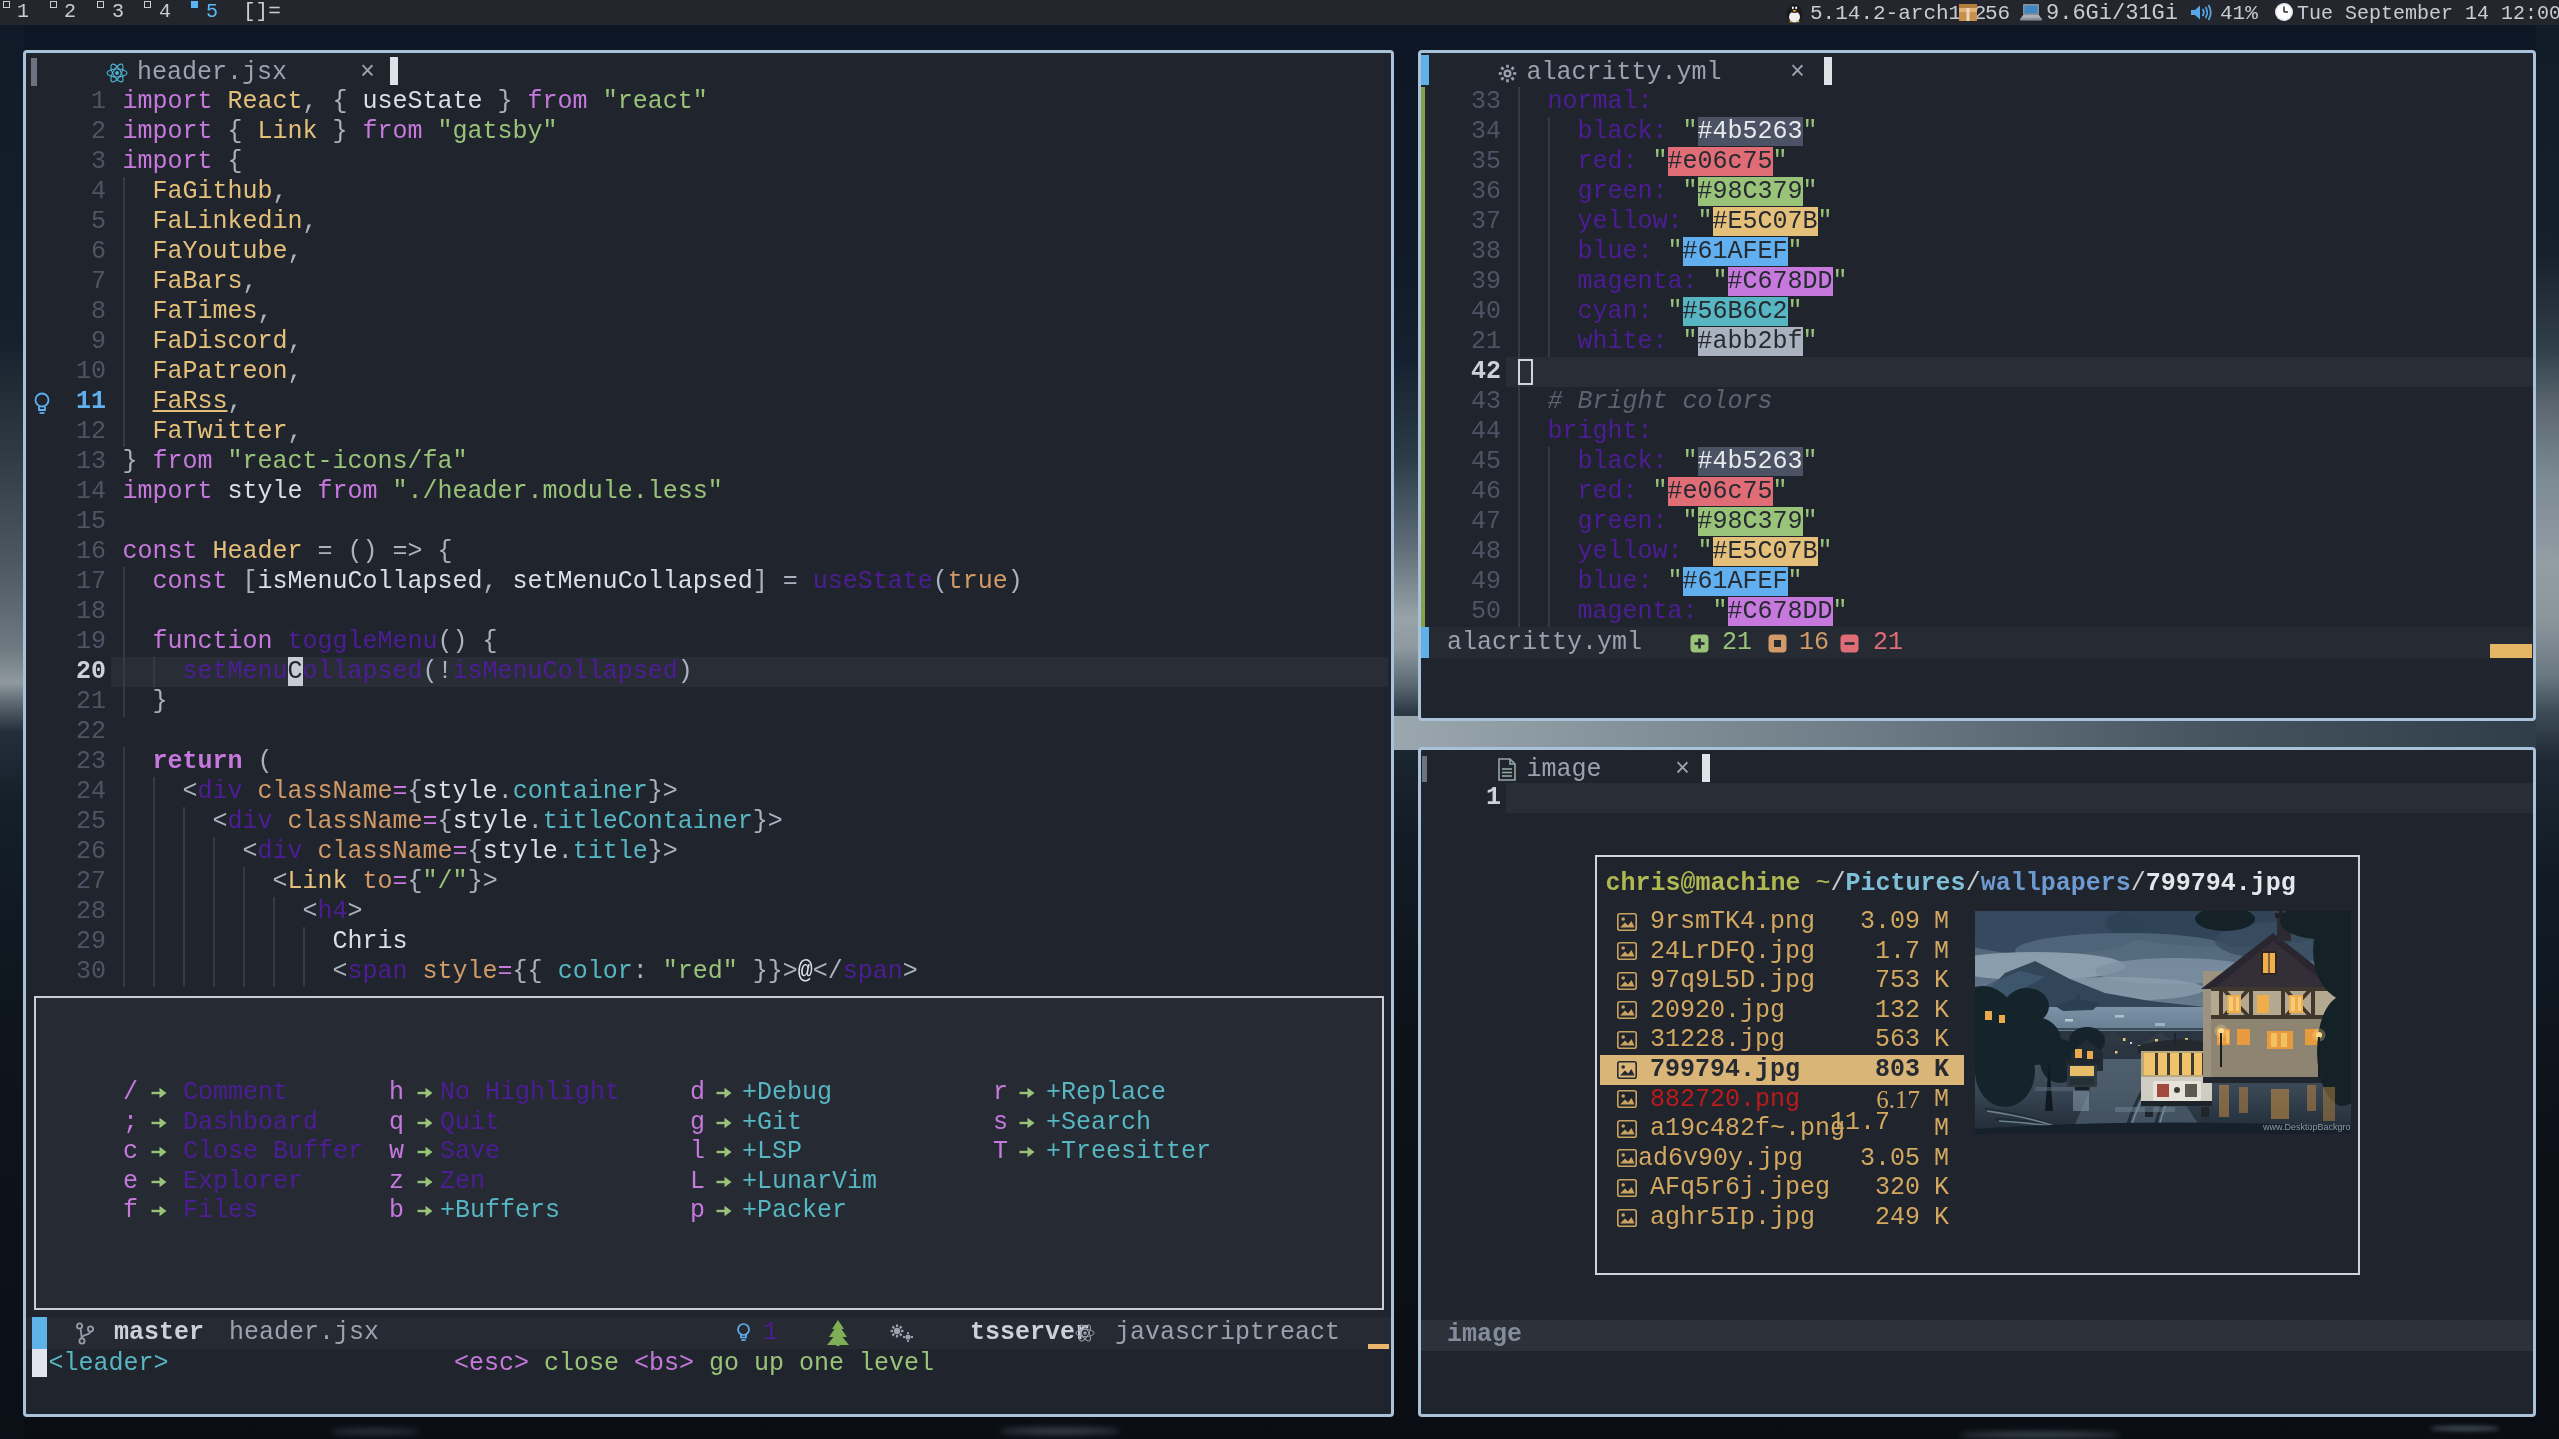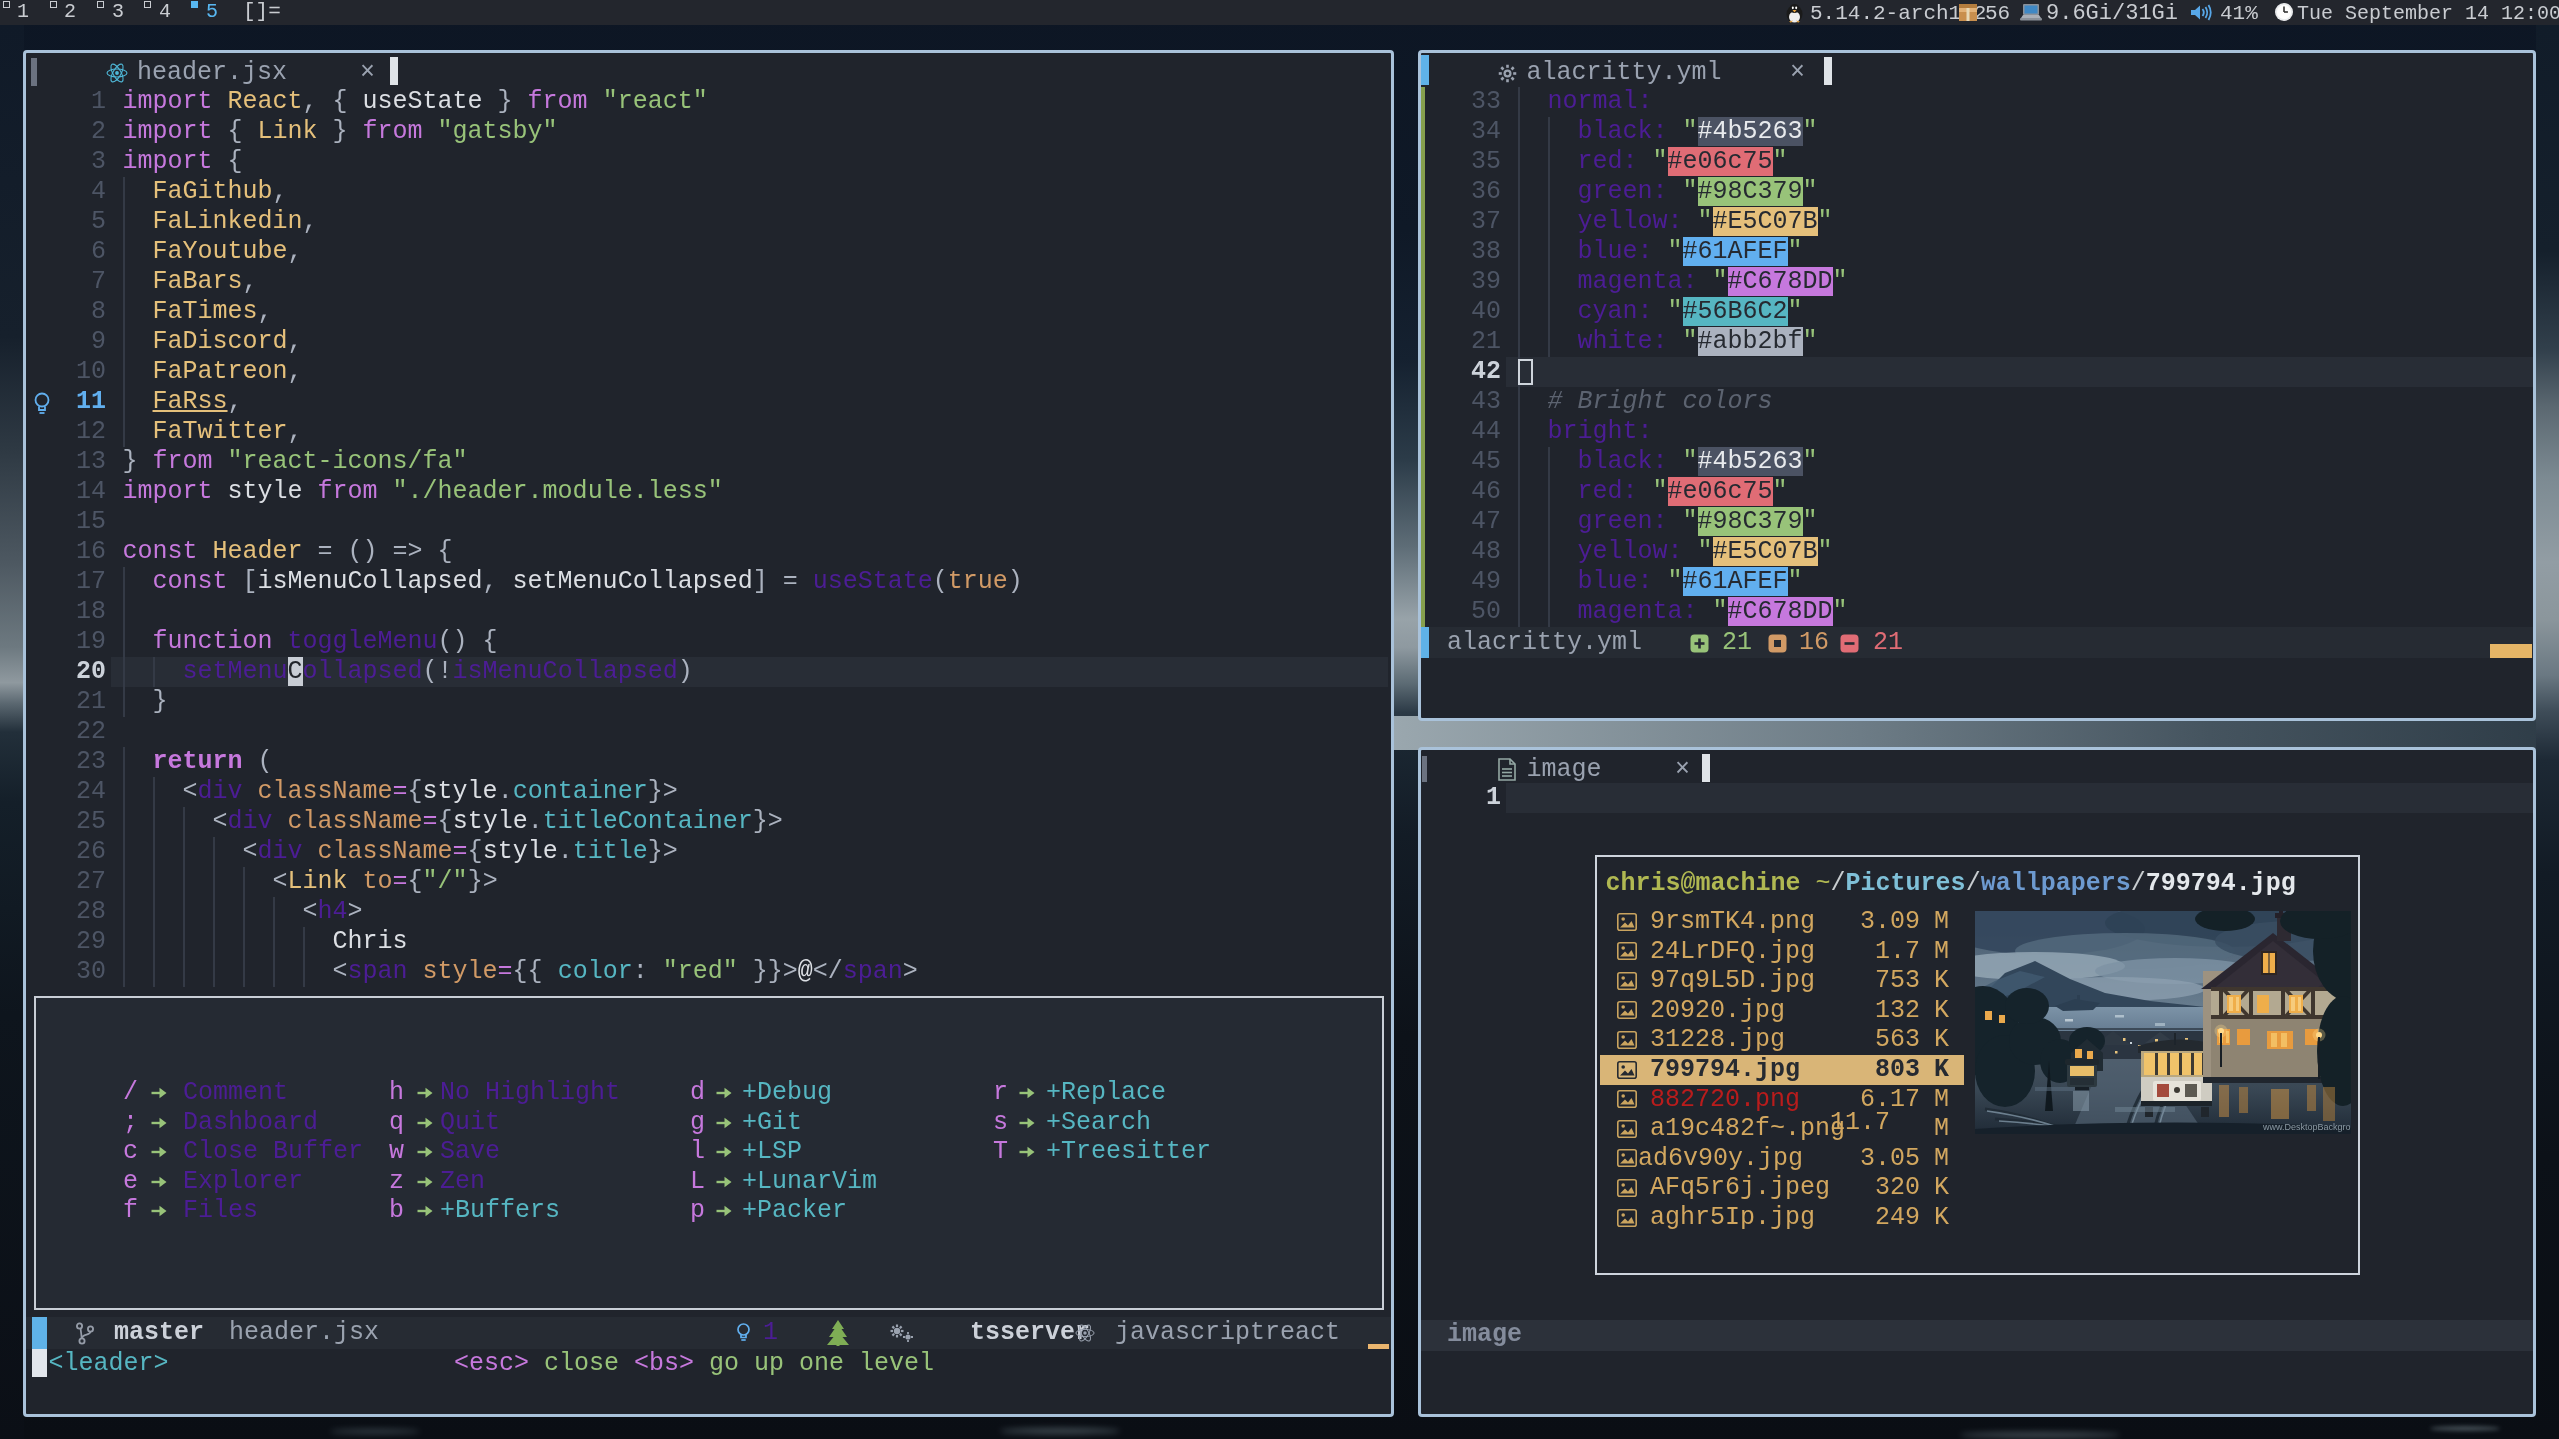--- a/index.html
+++ b/index.html
@@ -491,21 +491,21 @@
     </svg>
   <div class="row" style="top:305.0px;left:229px"><span style="color:#262a31;font-weight:bold;">799794.jpg</span></div>
   <div class="row abs" style="top:305.0px;left:409px;width:90px;text-align:right"><span style="color:#262a31;font-weight:bold;">803</span></div>
   <div class="row" style="top:305.0px;left:513px"><span style="color:#262a31;font-weight:bold;">K</span></div>
   <svg class="abs" style="left:196px;top:340.1px" width="20" height="18" viewBox="0 0 20 18">
       <rect x="0.8" y="0.8" width="18.4" height="16.4" rx="2" fill="none" stroke="#caa45f" stroke-width="1.6"></rect>
       <circle cx="6.2" cy="6" r="1.8" fill="#caa45f"></circle>
       <path d="M3 14.5 L8 9.5 L11 12.5 L14.5 8 L17.5 14.5 Z" fill="#caa45f"></path>
     </svg>
   <div class="row" style="top:334.6px;left:229px"><span style="color:#b91c1c;">882720.png</span></div>
-  <div class="row abs" style="top:334.6px;left:409px;width:90px;text-align:right"><span style="color:#d2a75f;">6.17</span></div>
+  <div class="row abs" style="top:334.6px;left:409px;width:90px;text-align:right"><span style="color:#d2a75f;font-family:Liberation Serif, serif;">6.17</span></div>
   <div class="row" style="top:334.6px;left:513px"><span style="color:#d2a75f;">M</span></div>
   <svg class="abs" style="left:196px;top:369.7px" width="20" height="18" viewBox="0 0 20 18">
       <rect x="0.8" y="0.8" width="18.4" height="16.4" rx="2" fill="none" stroke="#caa45f" stroke-width="1.6"></rect>
       <circle cx="6.2" cy="6" r="1.8" fill="#caa45f"></circle>
       <path d="M3 14.5 L8 9.5 L11 12.5 L14.5 8 L17.5 14.5 Z" fill="#caa45f"></path>
     </svg>
   <div class="row" style="top:364.2px;left:229px"><span style="color:#d2a75f;">a19c482f~.png</span></div>
   <div class="row abs" style="top:358px;left:409px;width:90px;text-align:left"><span style="color:#d2a75f;">11.7</span></div>
   <div class="row" style="top:364.2px;left:513px"><span style="color:#d2a75f;">M</span></div>
   <svg class="abs" style="left:196px;top:399.3px" width="20" height="18" viewBox="0 0 20 18">

